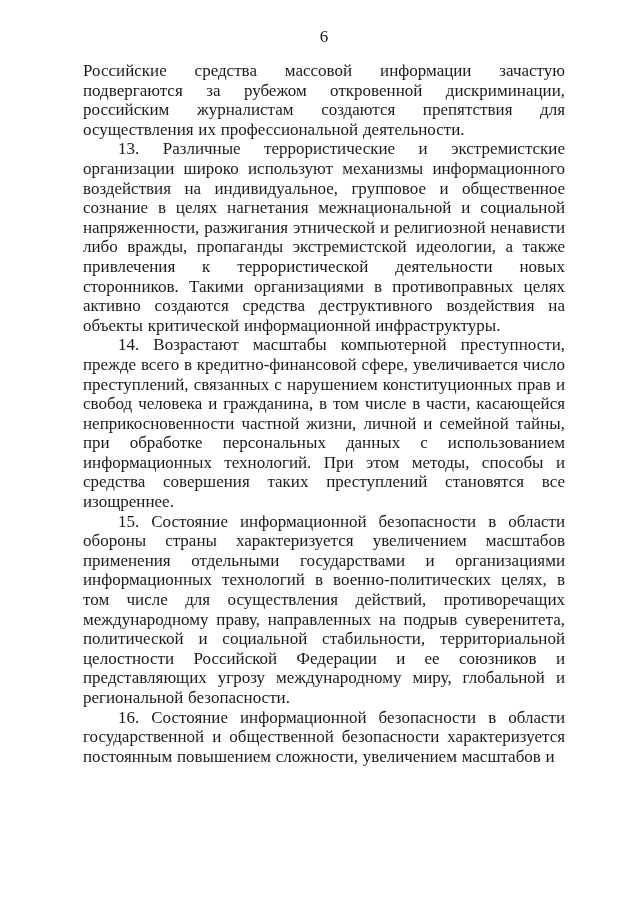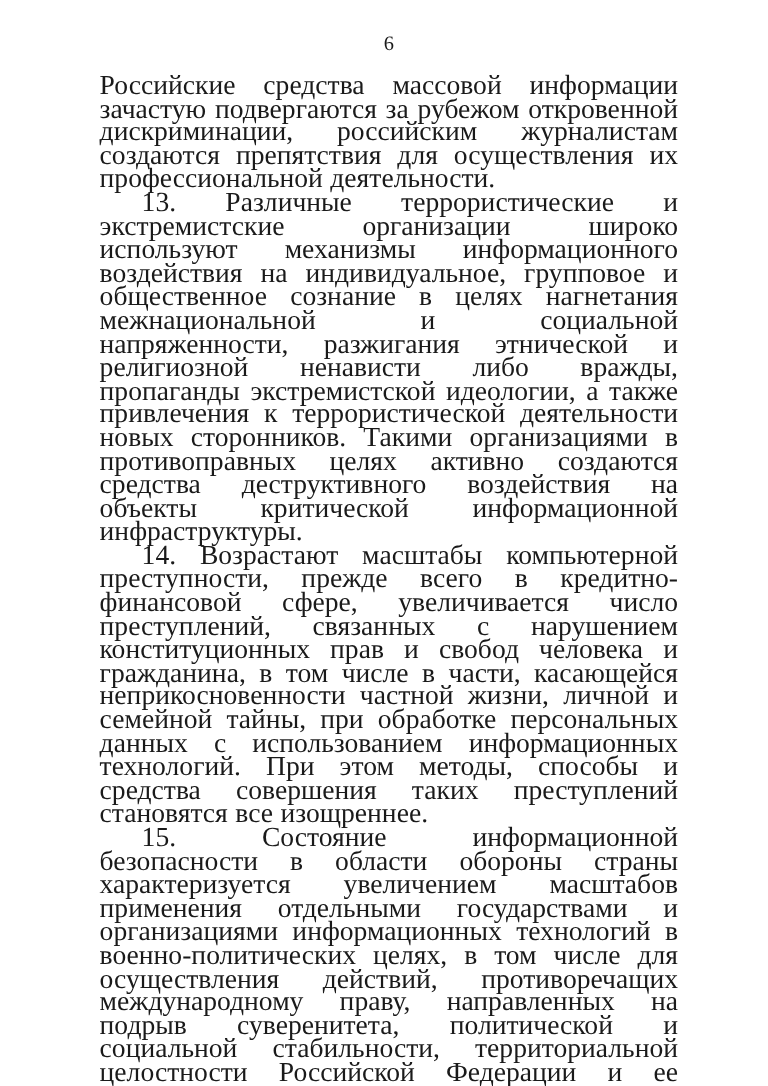--- a/index.html
+++ b/index.html
@@ -27,36 +27,37 @@
     text-align: center;
     font-size: 17px;
     line-height: 20px;
   }
   .body-text {
     margin-top: 14px;
   }
   .body-text p {
     margin: 0;
     padding: 0;
-    font-size: 23px;
+    font-size: 17px;
     line-height: 19.6px;
     text-align: justify;
     text-justify: inter-word;
     word-spacing: 0.5px;
   }
   .body-text p.indent {
     text-indent: 35px;
   }
 </style>
 </head>
 <body>
 
 <div class="sheet">
   <div class="content">
     <div class="page-number">6</div>
     <div class="body-text">
       <p>Российские средства массовой информации зачастую подвергаются за рубежом откровенной дискриминации, российским журналистам создаются препятствия для осуществления их профессиональной деятельности.</p>
       <p class="indent">13. Различные террористические и экстремистские организации широко используют механизмы информационного воздействия на индивидуальное, групповое и общественное сознание в целях нагнетания межнациональной и социальной напряженности, разжигания этнической и религиозной ненависти либо вражды, пропаганды экстремистской идеологии, а также привлечения к террористической деятельности новых сторонников. Такими организациями в противоправных целях активно создаются средства деструктивного воздействия на объекты критической информационной инфраструктуры.</p>
       <p class="indent">14. Возрастают масштабы компьютерной преступности, прежде всего в кредитно-финансовой сфере, увеличивается число преступлений, связанных с нарушением конституционных прав и свобод человека и гражданина, в том числе в части, касающейся неприкосновенности частной жизни, личной и семейной тайны, при обработке персональных данных с использованием информационных технологий. При этом методы, способы и средства совершения таких преступлений становятся все изощреннее.</p>
       <p class="indent">15. Состояние информационной безопасности в области обороны страны характеризуется увеличением масштабов применения отдельными государствами и организациями информационных технологий в военно-политических целях, в том числе для осуществления действий, противоречащих международному праву, направленных на подрыв суверенитета, политической и социальной стабильности, территориальной целостности Российской Федерации и ее союзников и представляющих угрозу международному миру, глобальной и региональной безопасности.</p>
+      <p class="indent">16. Состояние информационной безопасности в области государственной и общественной безопасности характеризуется постоянным повышением сложности, увеличением масштабов и</p>
     </div>
   </div>
 </div>
 
 </body></html>

